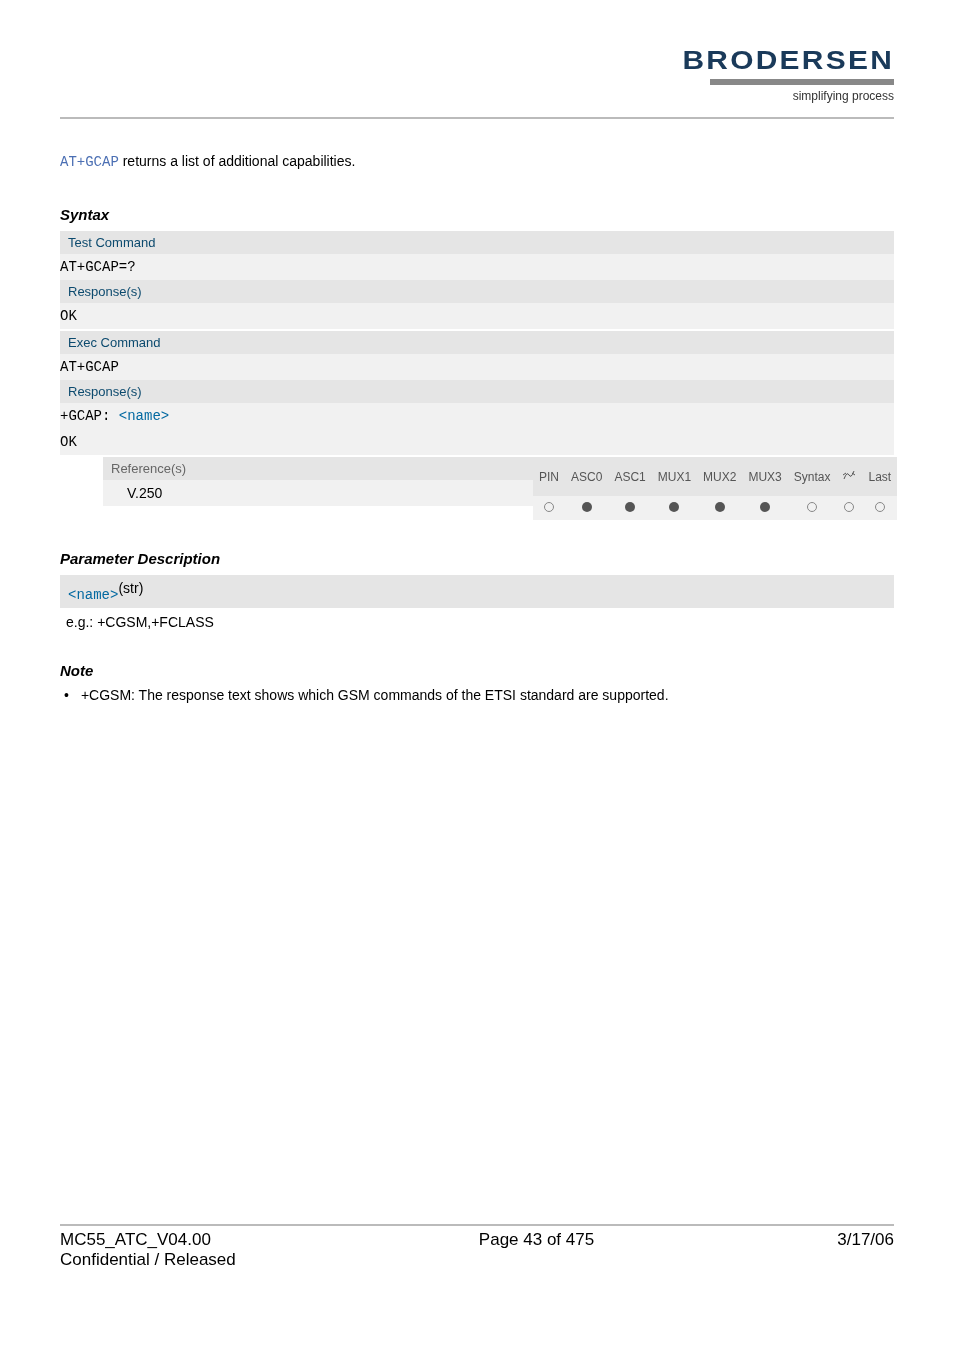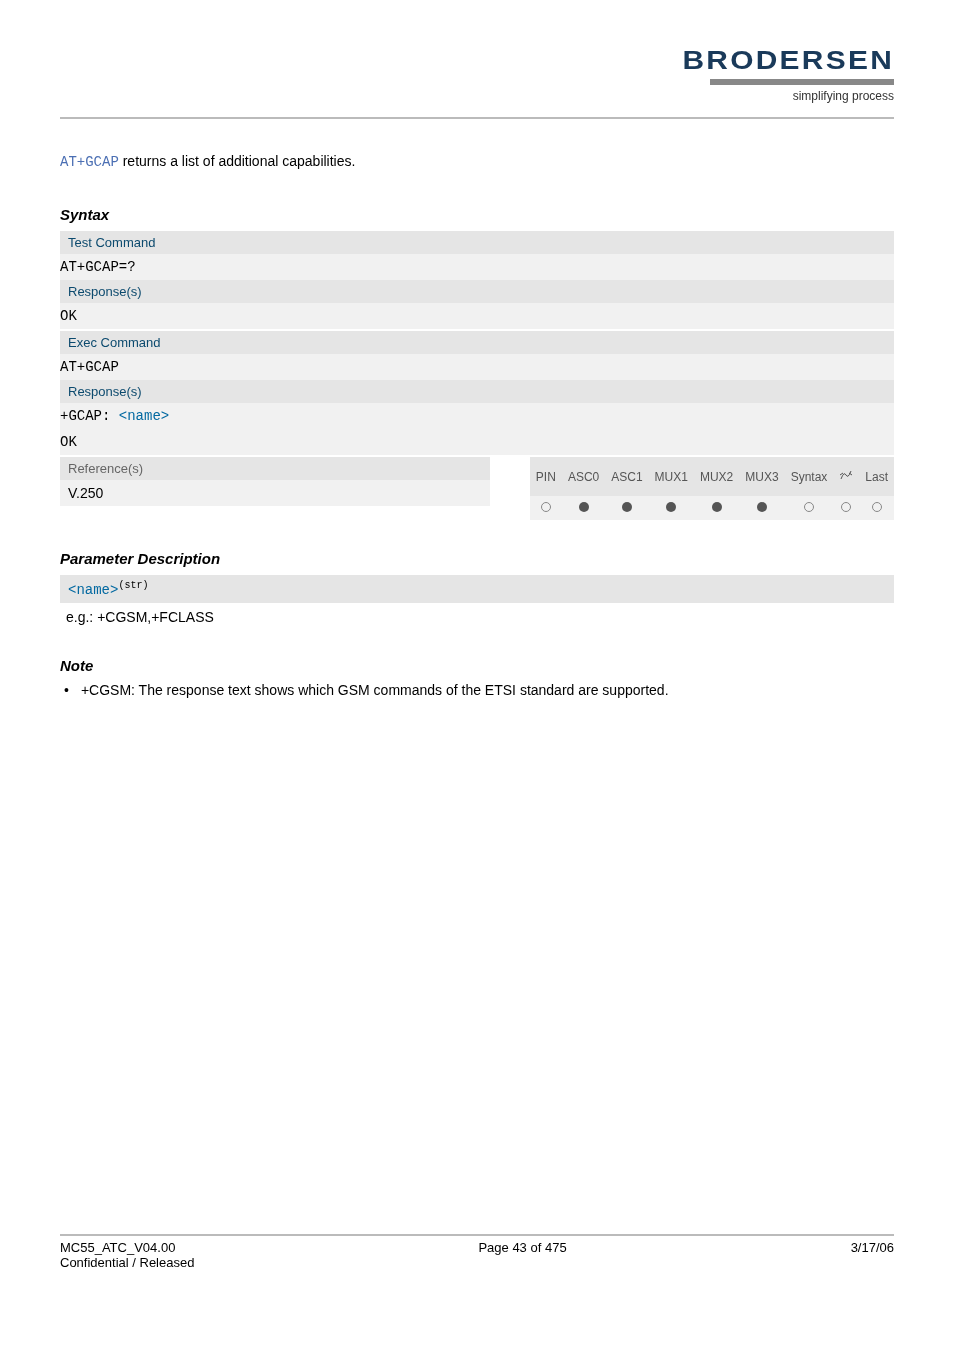--- a/index.html
+++ b/index.html
@@ -13,37 +13,37 @@
 .header-rule { border:none; border-top:2px solid #bbb; margin-top:6px; margin-bottom:34px; }
 .sec-heading { font-size:22px; font-weight:bold; margin-bottom:22px; }
 .sec-num { display:inline-block; margin-right:34px; }
 .intro { font-size:14px; margin-bottom:36px; }
 .link-code { font-family:"Courier New",monospace; color:#4b6fb3; }
 .sub-heading { font-style:italic; font-weight:bold; font-size:15px; margin-bottom:8px; margin-top:32px; }
 .syntax-block { width:100%; }
 .sx-label { background:#e5e5e5; padding:4px 8px; font-size:13px; color:#0c4a6e; flex:1; }
 .sx-code { background:#f1f1f1; padding:5px 0; font-family:"Courier New",monospace; font-size:14px; flex:1; }
 .sx-refrow { display:flex; align-items:stretch; }
-.sx-left { flex:0 0 430px; }
+.sx-left { flex:0 0 430px;margin-left:43px; }
 .sx-right { flex:1; display:flex; justify-content:flex-end; font-size:12px; }
 .applic-table { border-collapse:collapse; }
 .applic-table th { background:#e5e5e5; font-weight:normal; font-size:12px; color:#555; padding:12px 6px; text-align:center; }
 .applic-table td { background:#f1f1f1; padding:5px 6px; text-align:center; }
 .ref-label { background:#e5e5e5; font-size:13px; color:#666; padding:4px 8px; }
-.ref-value { background:#f1f1f1; font-size:14px; padding:5px 8px; }
+.ref-value { background:#f1f1f1; font-size:14px; padding:5px 24px; }
 .dot-f { display:inline-block; width:10px; height:10px; border-radius:50%; background:#555; }
 .dot-o { display:inline-block; width:10px; height:10px; border-radius:50%; border:1.5px solid #888; }
 .param-name { background:#e5e5e5; padding:5px 8px; font-family:"Courier New",monospace; font-size:14px; }
-.param-sup { font-family:Liberation Mono, monospace; font-size:10px; vertical-align:super; }
+.param-sup { font-family:Liberation Sans, sans-serif; font-size:14px; vertical-align:super; }
 .param-val { padding:6px 8px 0 6px; font-size:14px; }
 .note-li { font-size:14px; list-style:none; padding-left:4px; margin-top:6px; }
 .note-li::before { content:"•"; padding-right:12px; }
 .footer { position:absolute; bottom:20px; left:60px; right:60px; }
 .footer-rule { border:none; border-top:2px solid #bbb; margin-bottom:4px; }
-.footer-row { display:flex; justify-content:space-between; font-size:13px; }
+.footer-row { display:flex; justify-content:space-between; font-size:17px; }
 .gap { height:2px; background:#fff; }
 .code-link { color:#0369a1; }
 .airwave-icon { display:inline-block; width:14px; height:12px; position:relative; }
 .airwave-icon svg { width:14px; height:12px; }
 </style>
 </head>
 <body>
 
 <div class="page">
 

